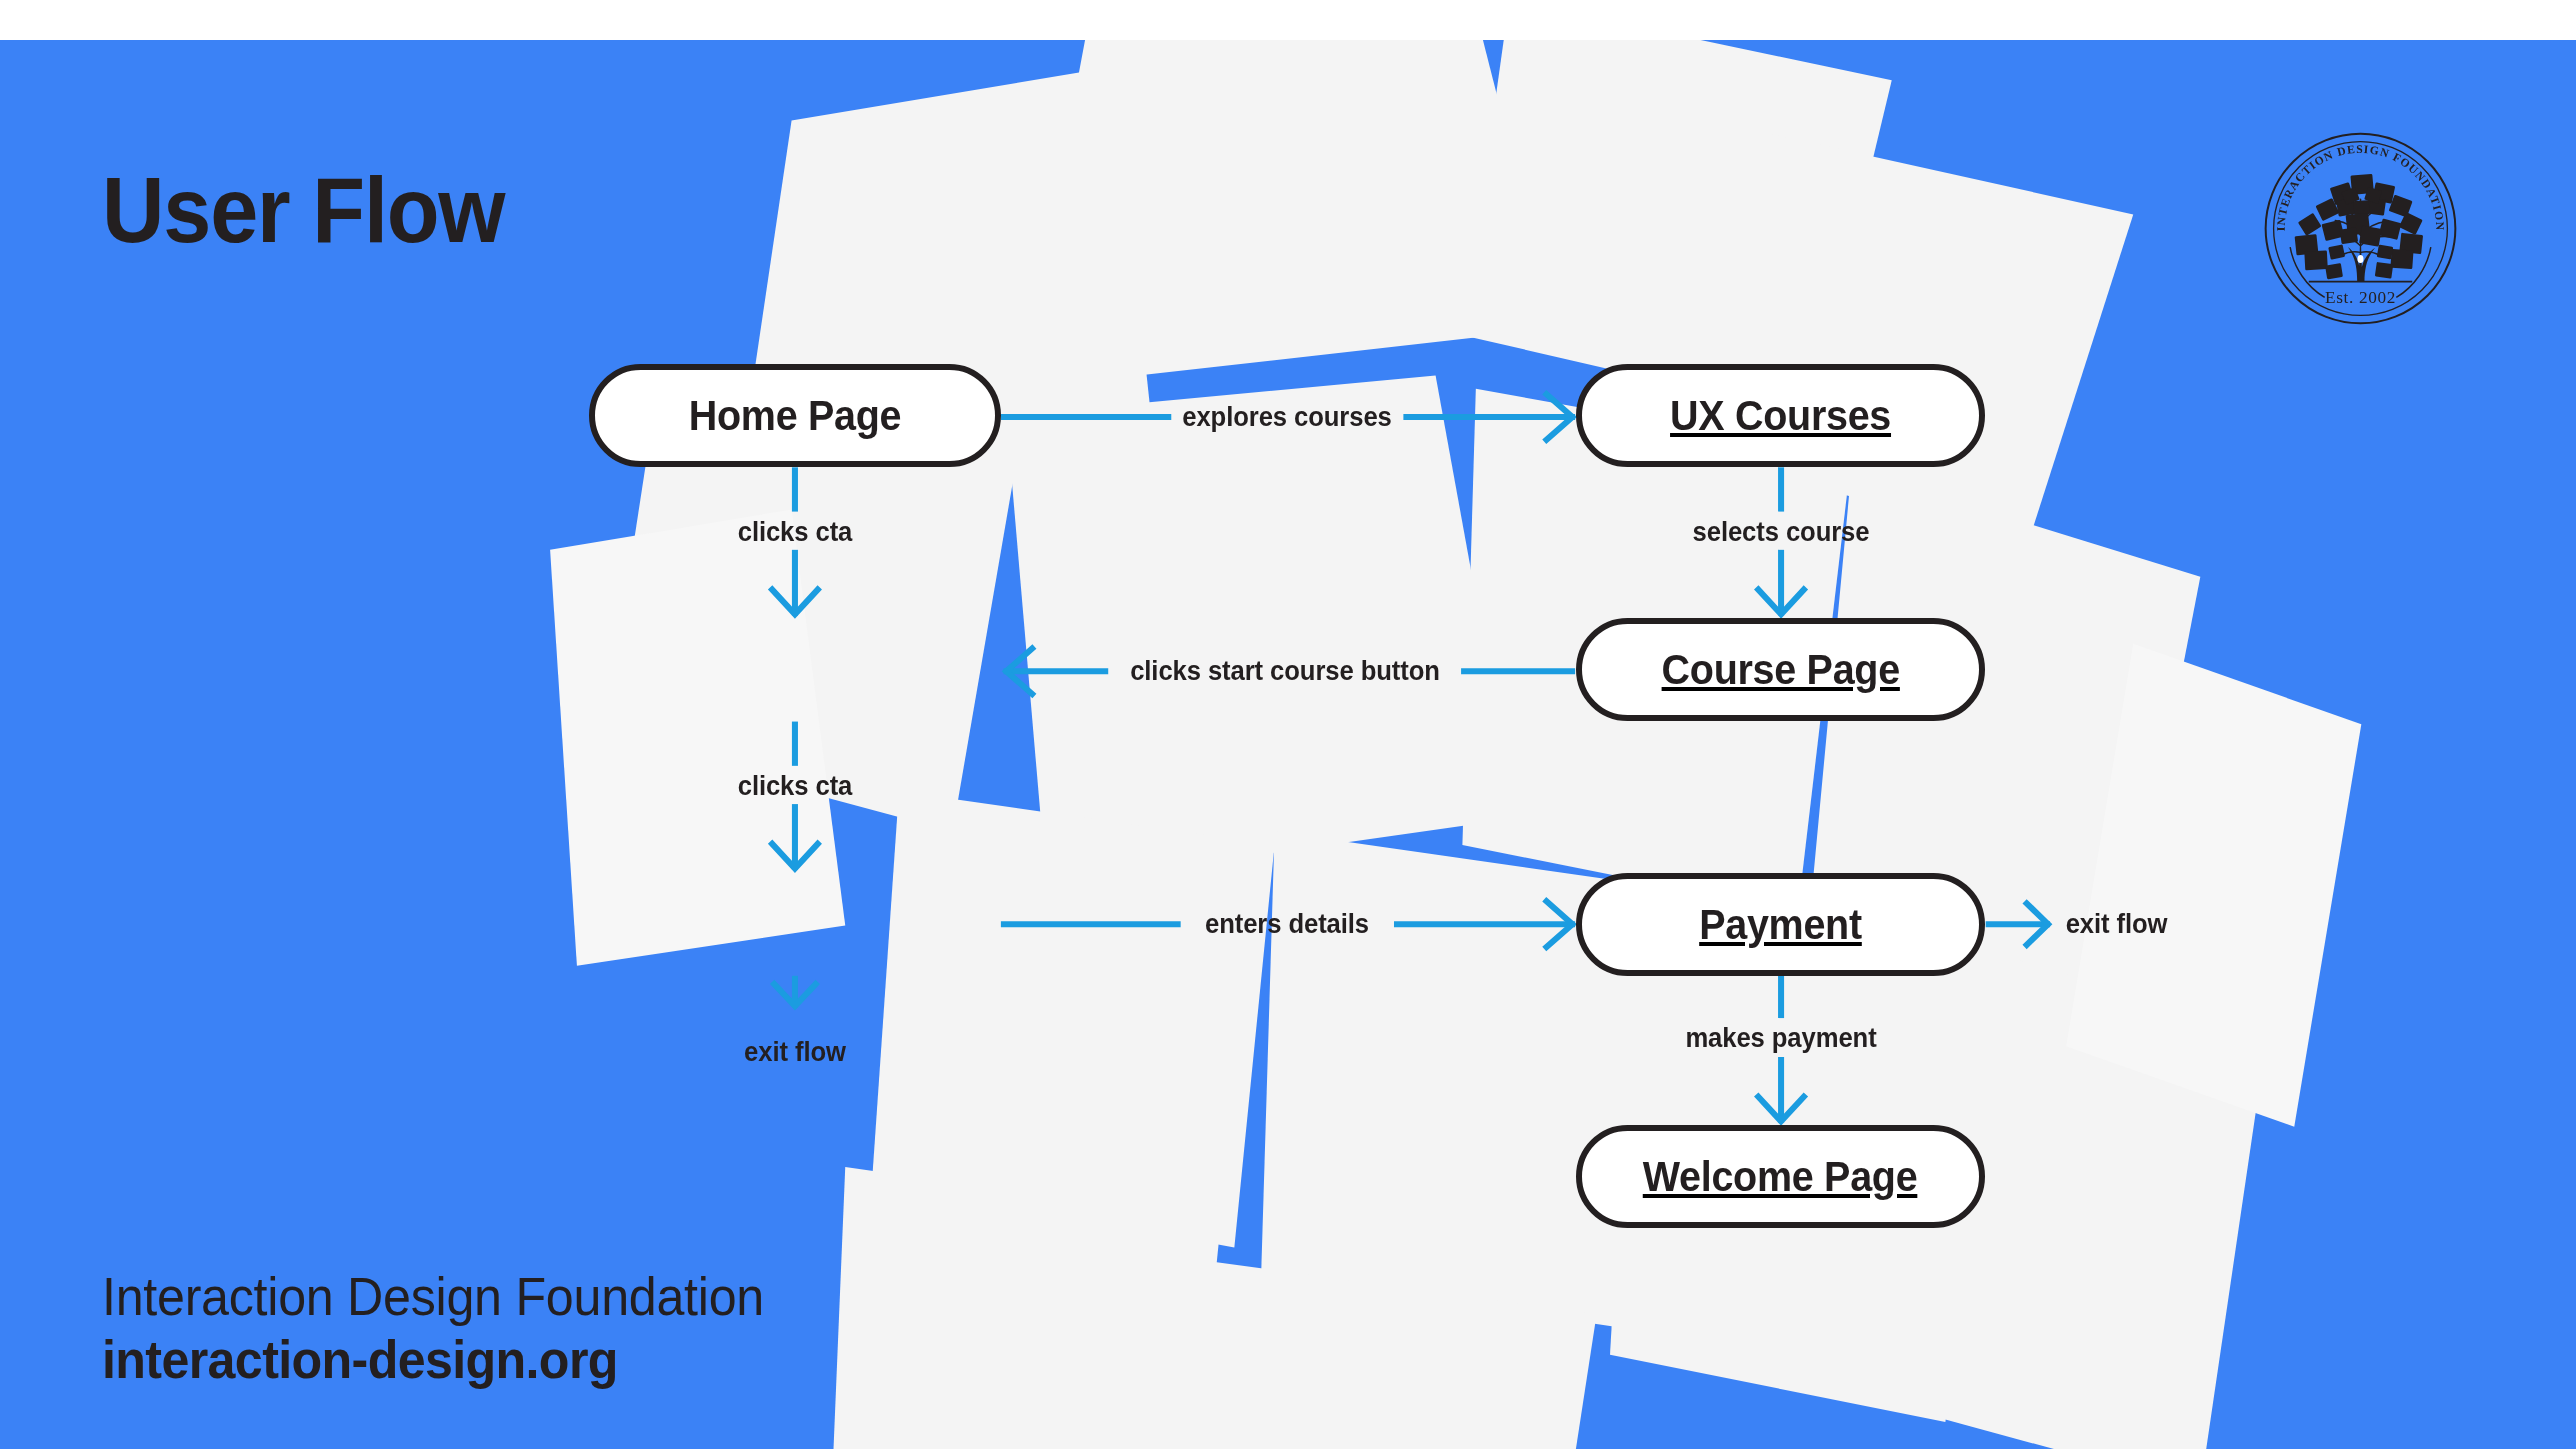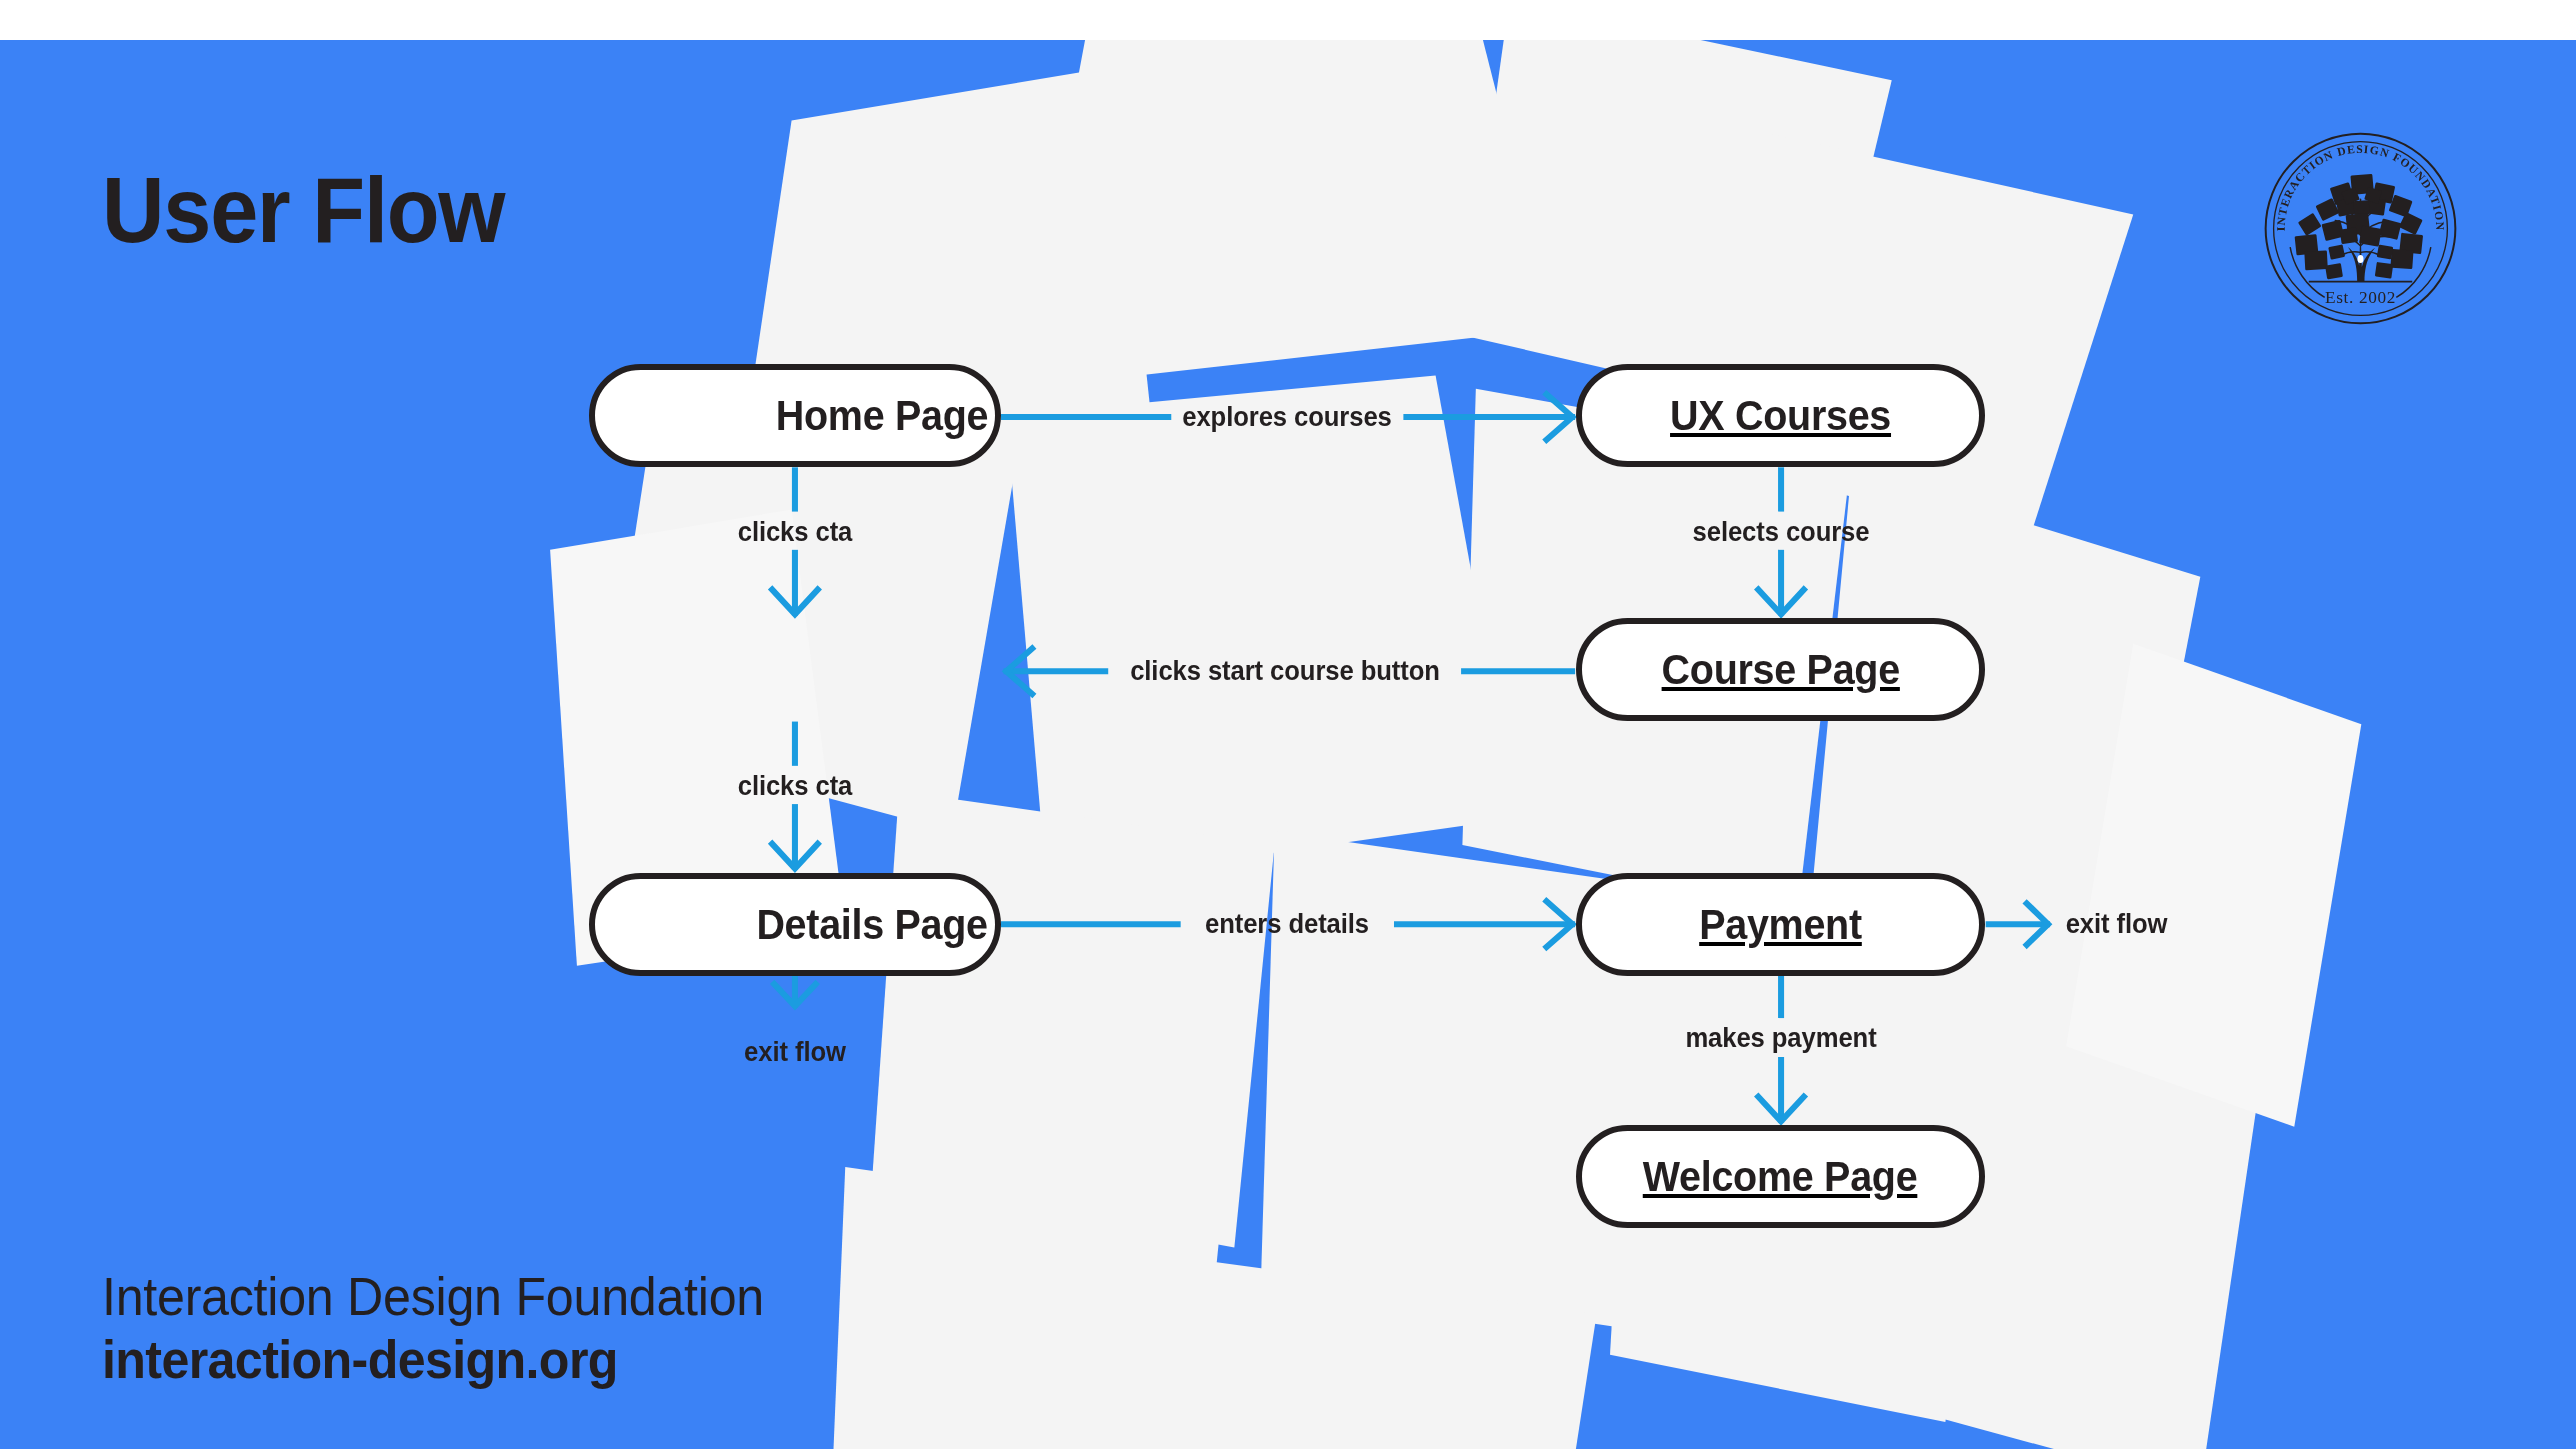--- a/index.html
+++ b/index.html
@@ -76,21 +76,21 @@
   .node-label {
     font-family: "Liberation Sans Narrow", "Liberation Sans", sans-serif;
     font-size: 42px;
     font-weight: 700;
     color: #231f20;
     letter-spacing: -0.3px;
     white-space: nowrap;
     transform: scaleX(0.94);
   }
 
-  .col-left  { left: 589px;  width: 412px; justify-content: flex-end; }
+  .col-left  { left: 589px;  width: 412px; }
   .col-right { left: 1576px; width: 409px; text-decoration: underline; }
 
   .row1 { top: 324px;  }
   .row2 { top: 578px;  }
   .row3 { top: 833px; }
   .row4 { top: 1085px; justify-content: center; }
 
   
   .edge-label {
     position: absolute;
@@ -265,23 +265,20 @@
 
   <div class="node col-left row1">
     <span class="node-label">Home Page</span>
   </div>
   <div class="node col-right row1">
     <span class="node-label">UX Courses</span>
   </div>
   <div class="node col-right row2">
     <span class="node-label">Course Page</span>
   </div>
-  <div class="node col-left row3">
-    <span class="node-label">Details Page</span>
-  </div>
   <div class="node col-right row3">
     <span class="node-label">Payment</span>
   </div>
   <div class="node col-right row4">
     <span class="node-label">Welcome Page</span>
   </div>
 
   <div class="edge-label" style="left:1287px; top:377px;">explores courses</div>
 
   <div class="edge-label" style="left:795px; top:492px;">clicks cta</div>

